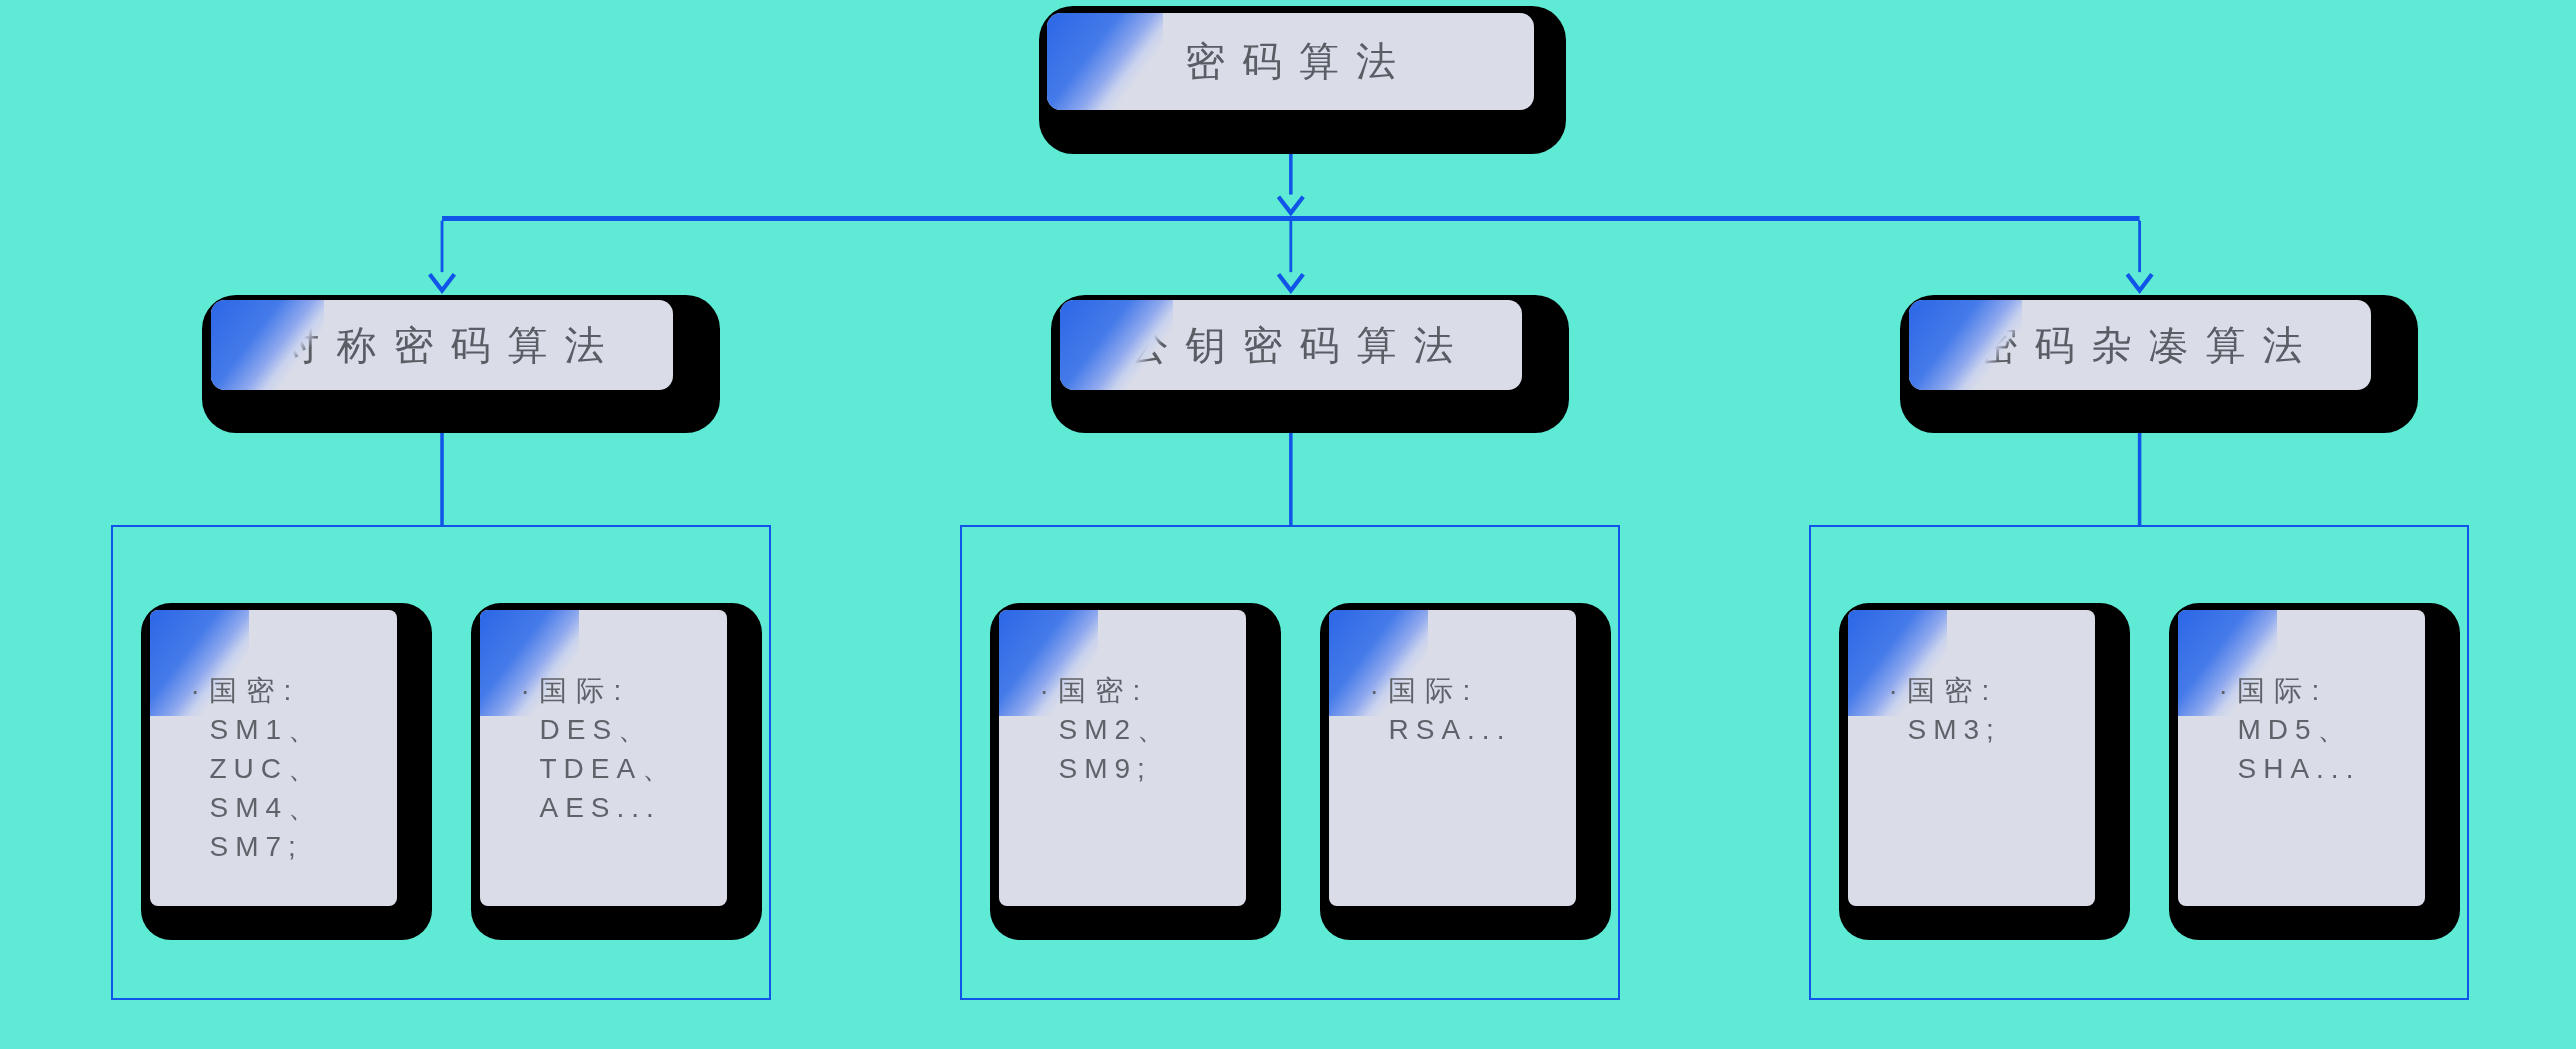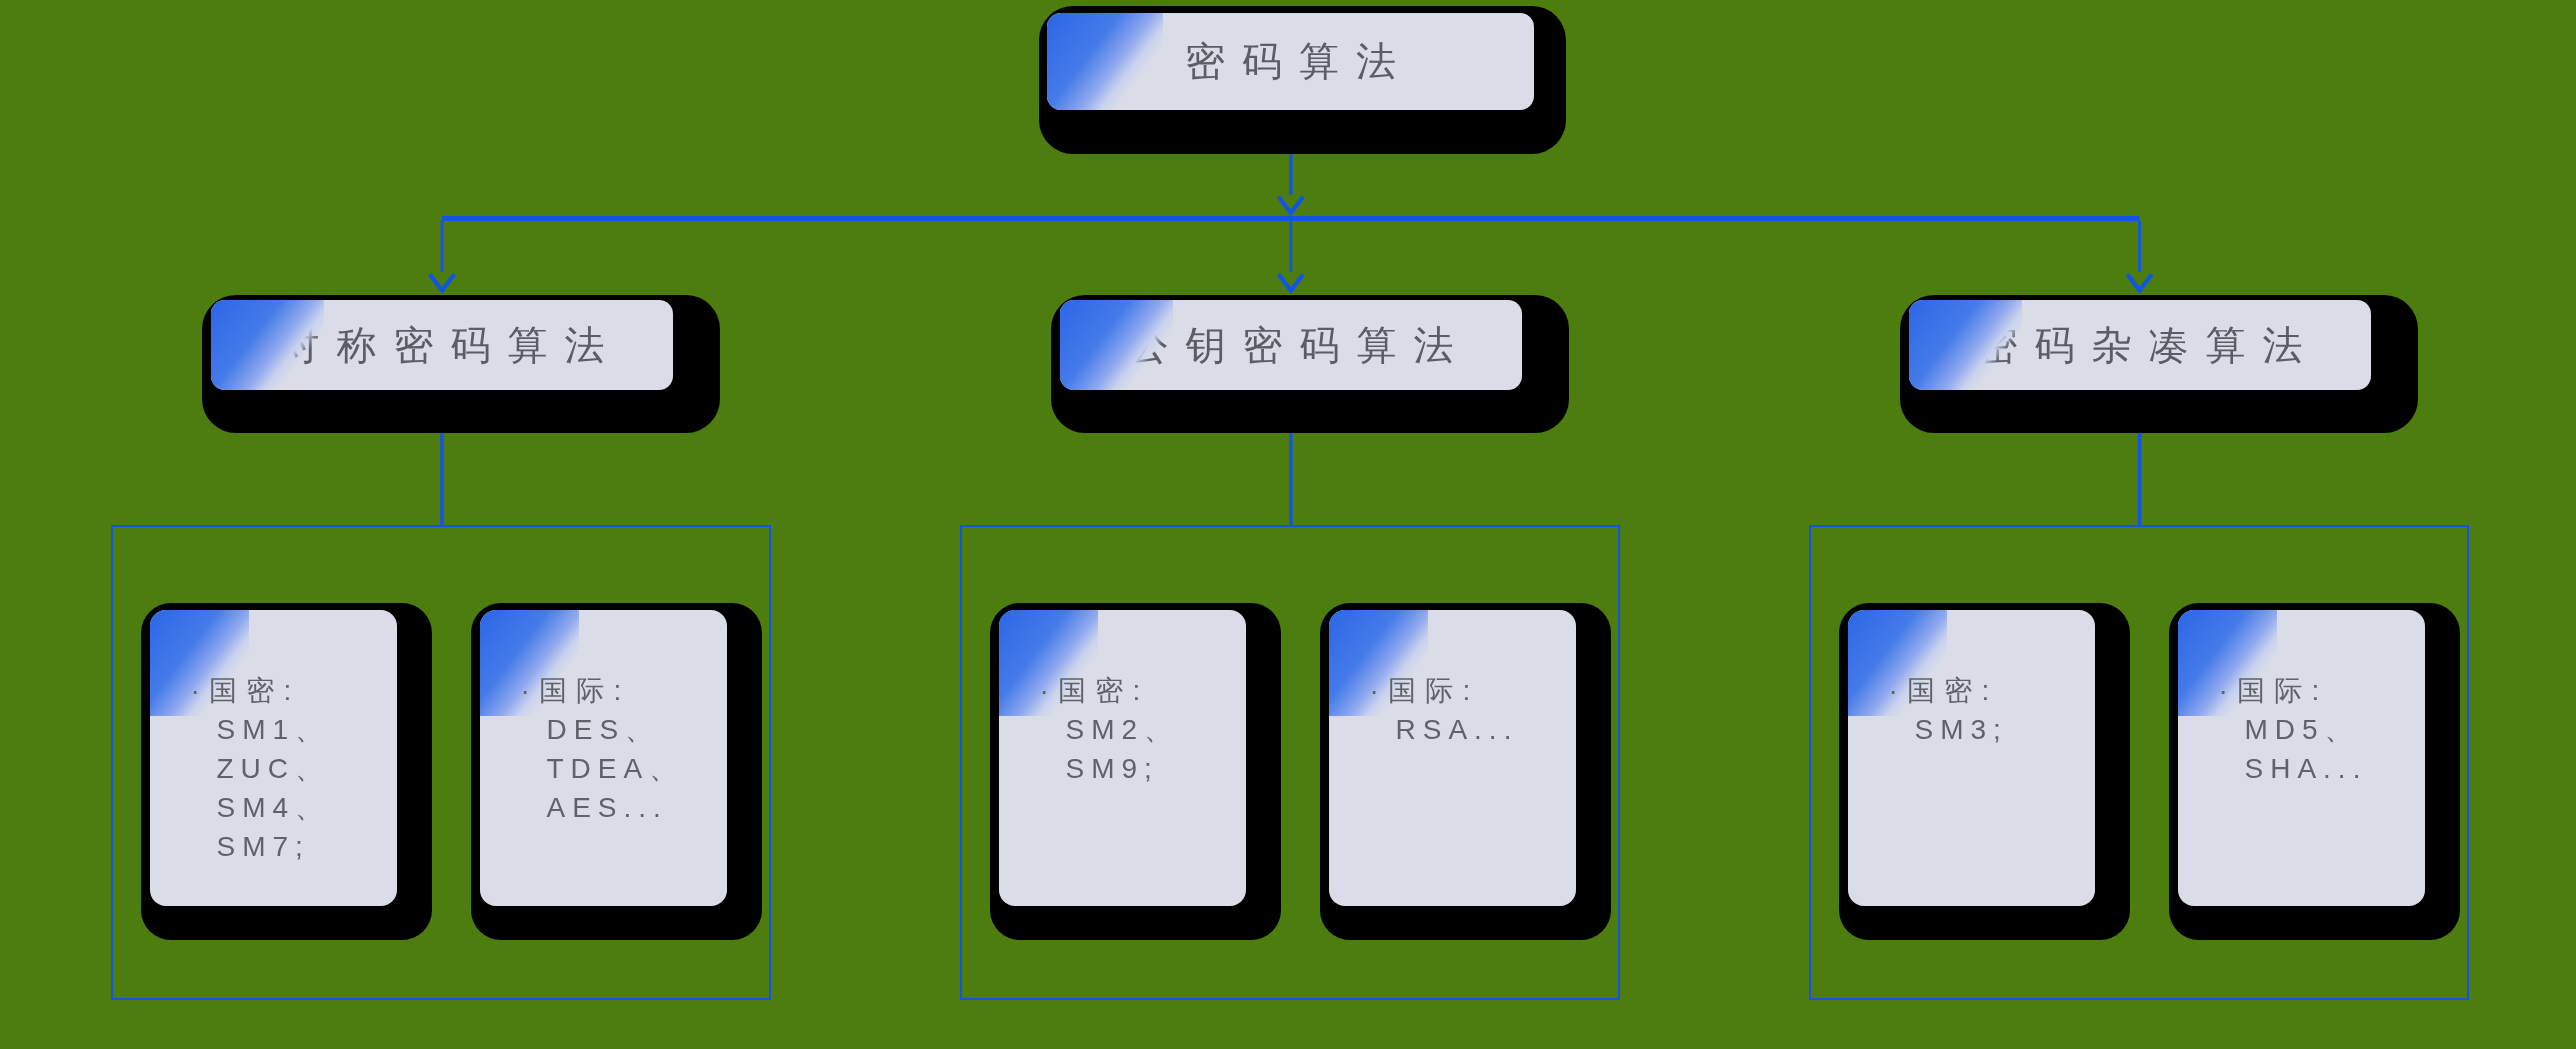--- a/index.html
+++ b/index.html
@@ -5,21 +5,21 @@
   :root{
     --blue:#1155e8;
     --wedge1:#2c66e6;
     --wedge2:#8ea8ee;
     --fill:#dadde8;
     --ink:#5a5d63;
     --leaf-ink:#5f6268;
   }
   html,body{margin:0;padding:0;background:#ffffff;}
   body{font-family:"Liberation Sans","DejaVu Sans",sans-serif;}
-  .stage{position:relative;width:2576px;height:1049px;background:#4d7c0f;overflow:hidden;}
+  .stage{position:relative;width:2576px;height:1049px;background:#5eead4;overflow:hidden;}
 
   
   .connectors{position:absolute;left:0;top:0;width:2576px;height:1049px;z-index:1;}
 
   
   .shadow{position:absolute;background:#000;border-radius:34px;z-index:2;}
   .nodebody{position:absolute;background:var(--fill);border-radius:14px;z-index:3;overflow:hidden;
             display:flex;align-items:center;justify-content:center;}
   .wedge{position:absolute;left:0;top:0;pointer-events:none;
          background:linear-gradient(127deg,var(--wedge1) 0%,#447ae9 38%,var(--wedge2) 56%,#c9d2ee 66%,rgba(218,221,232,0) 74%);}
@@ -39,26 +39,26 @@
 
   
   .container{position:absolute;top:525px;width:660px;height:475px;z-index:2;}
   .container::after{content:'';position:absolute;inset:0;border:2.8px solid var(--blue);z-index:6;pointer-events:none;}
   .cl{left:111px;} .cm{left:960px;} .cr{left:1809px;}
 
   
   .card{position:absolute;top:78px;width:291px;height:337px;}
   .card-a{left:30px;} .card-b{left:360px;}
   .card .shadow{left:0;top:0;width:291px;height:337px;border-radius:30px;}
-  .card .nodebody{left:8.5px;top:7px;width:247px;height:296px;border-radius:16px;
+  .card .nodebody{left:8.5px;top:7px;width:247px;height:296px;border-radius:8px;
                   display:block;align-items:flex-start;justify-content:flex-start;}
   .card .wedge{width:99px;height:106px;}
   .leaf-text{position:relative;padding:61px 0 0 41px;color:var(--leaf-ink);font-size:28px;font-weight:300;line-height:39px;letter-spacing:7px;white-space:nowrap;}
   .leaf-line.head{letter-spacing:9.2px;}
-  .leaf-line{margin-left:26px;}
+  .leaf-line{margin-left:19px;}
   .leaf-line.head{margin-left:0;}
 </style>
 </head>
 <body>
 
 <div class="stage">
 
   <svg class="connectors" viewBox="0 0 3653 1488" xmlns="http://www.w3.org/2000/svg" aria-hidden="true">
     <g stroke="#1155e8" fill="none">
 

